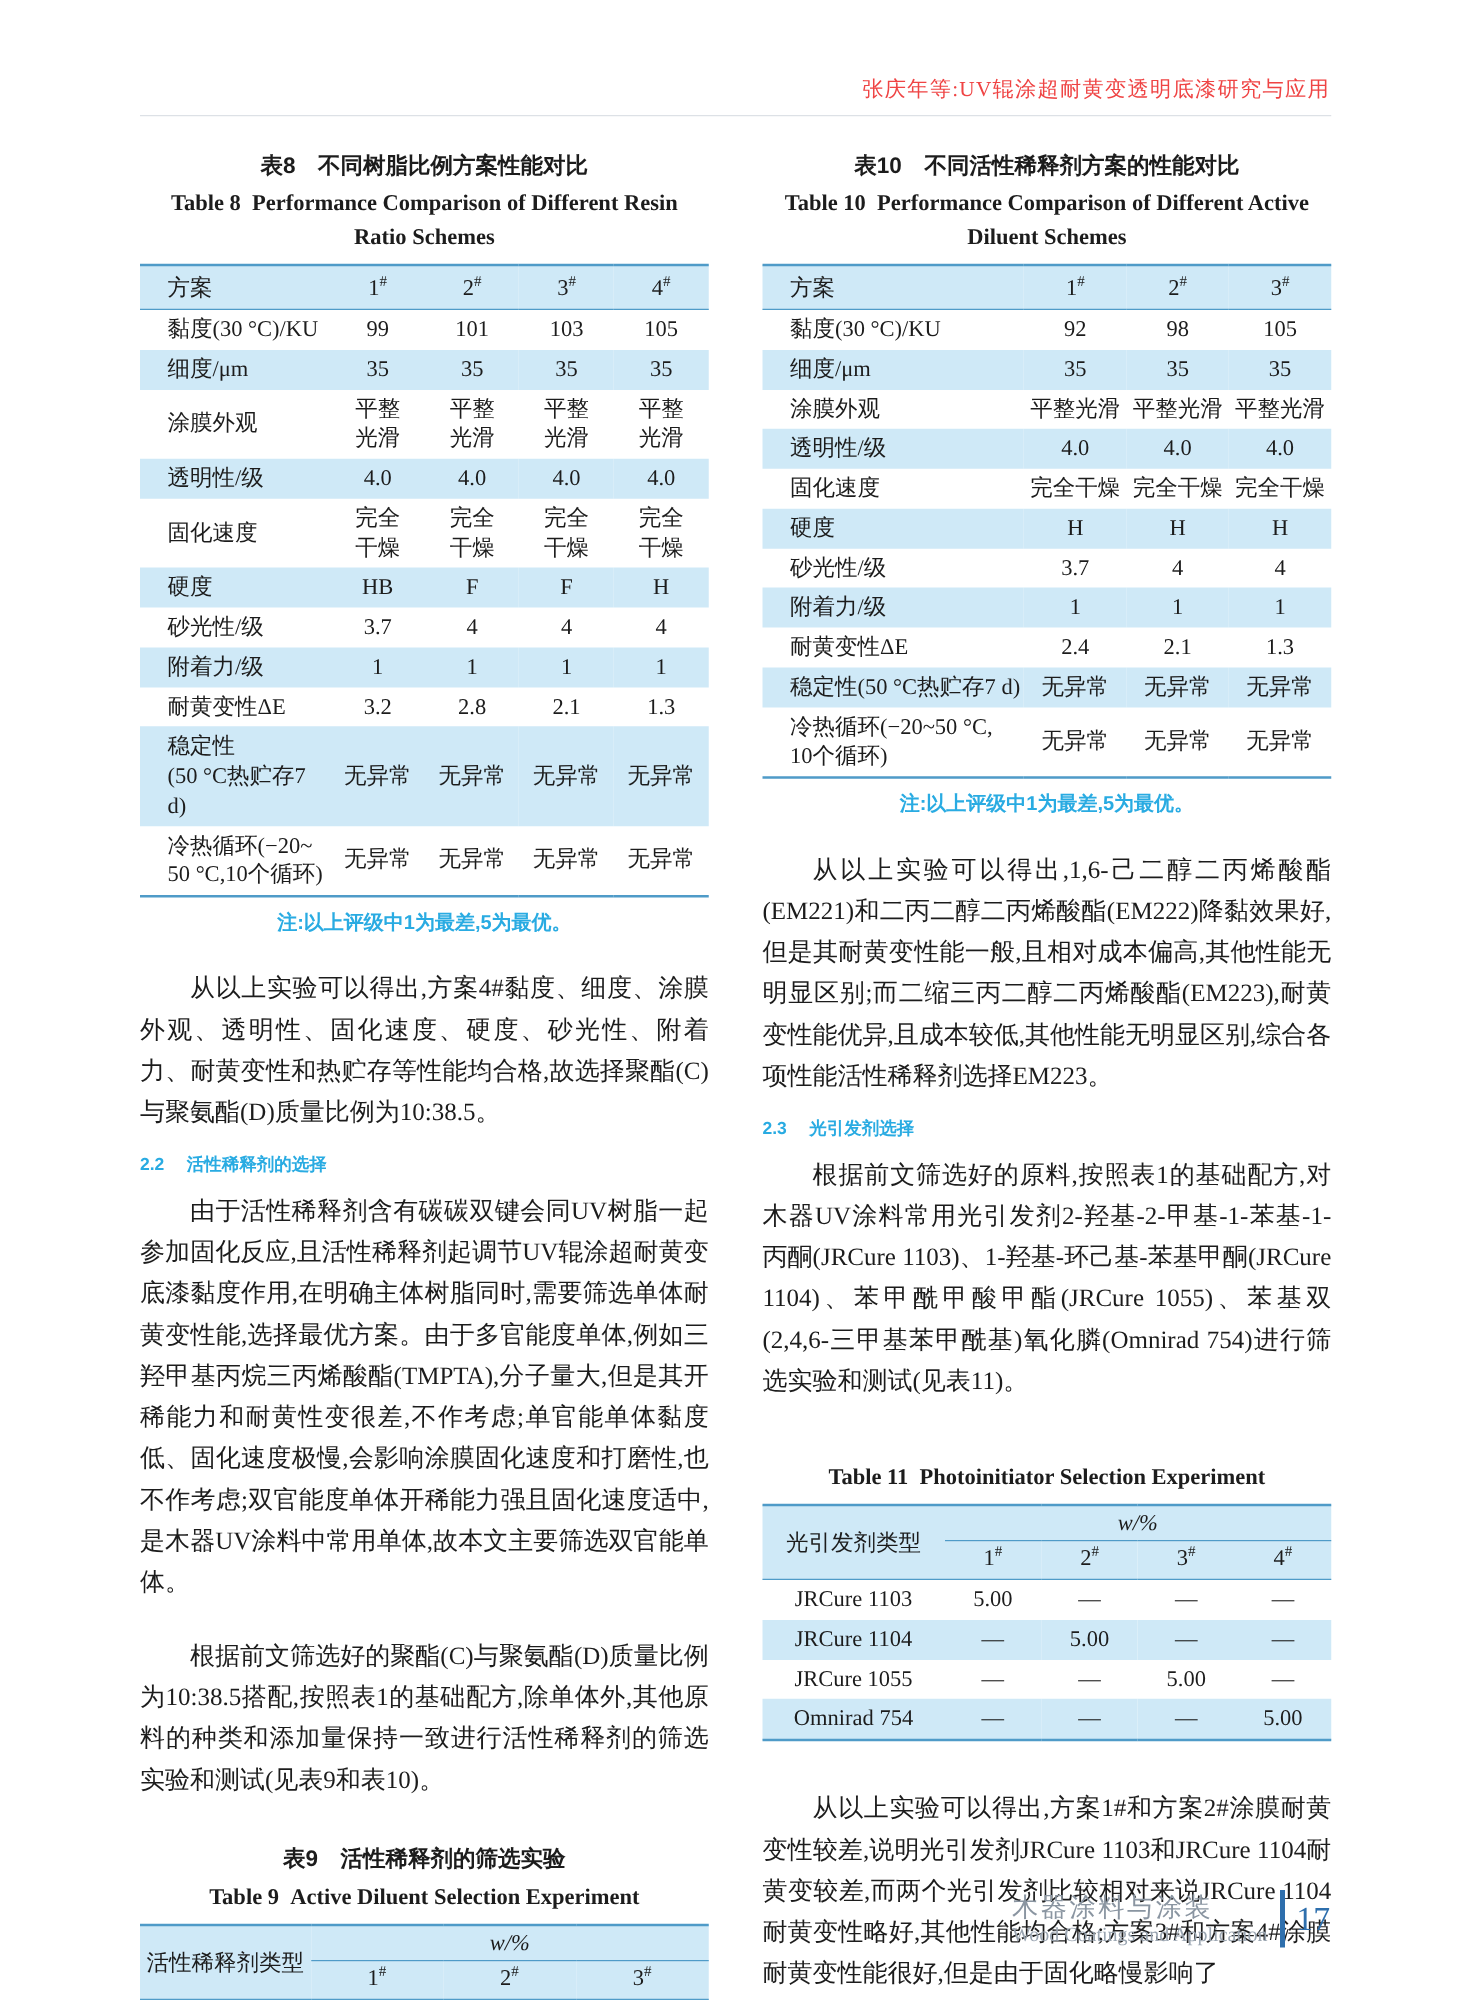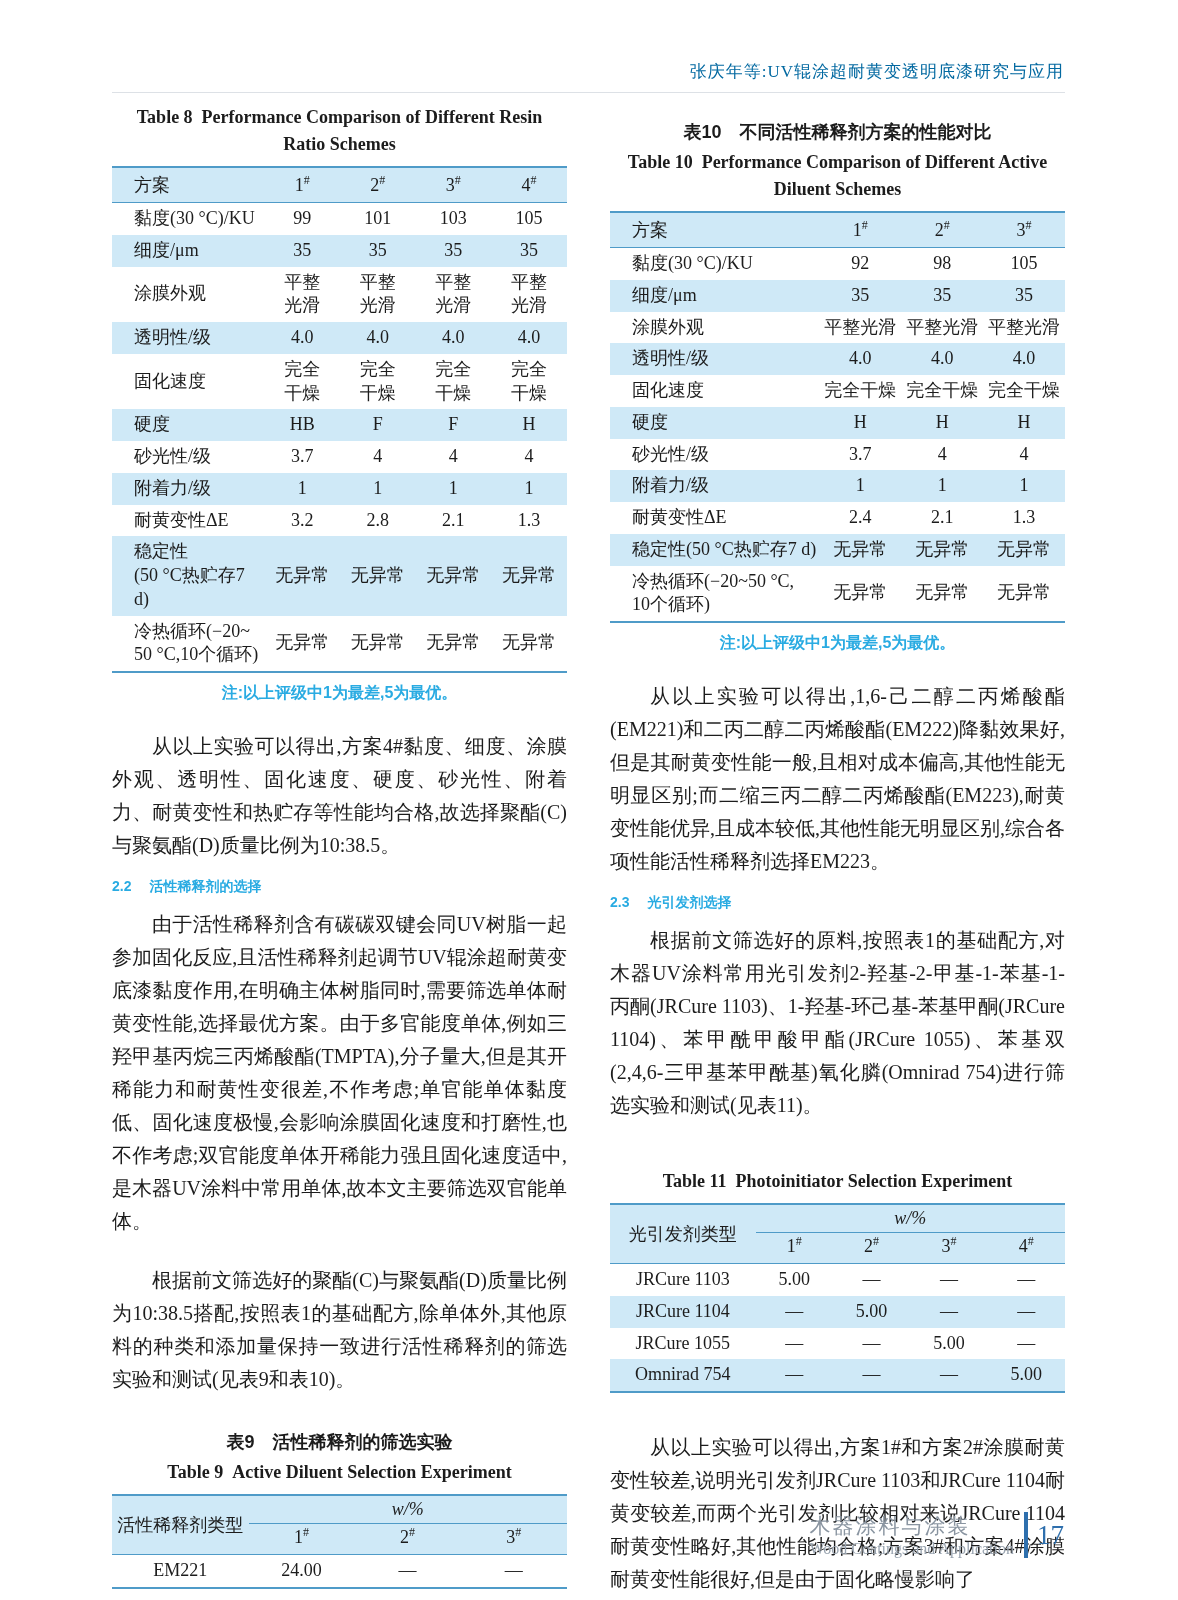--- a/index.html
+++ b/index.html
@@ -2,21 +2,21 @@
 <html lang="zh"><head>
 <meta charset="utf-8">
 <style>
   * { margin:0; padding:0; box-sizing:border-box; }
   html,body { background:#ffffff; }
   .page {
     position:relative; width:1178px; height:1600px; background:#ffffff;
     font-family:"Liberation Serif","DejaVu Serif",serif; color:#1c1c1c; overflow:hidden;
   }
   .running-head {
-    position:absolute; top:60px; right:114px; font-size:17px; color:#0369a1;
+    position:absolute; top:60px; right:114px; font-size:17px; color:#ef4444;
     letter-spacing:1px; font-family:"Liberation Serif","DejaVu Serif",serif;
   }
   .head-rule { position:absolute; top:92px; left:112px; width:953px; border-top:1px solid #dde1e6; }
 
   .col { position:absolute; top:104px; width:455px; }
   .col-left  { left:112px; }
   .col-right { left:610px; }
 
   .tbl-title-cn {
     text-align:center; font-weight:bold; font-size:18px; margin:16px 0 5px;
@@ -67,20 +67,21 @@
 <body>
 
 <div class="page">
 
   <div class="running-head">张庆年等:UV辊涂超耐黄变透明底漆研究与应用</div>
   <div class="head-rule"></div>
 
   <div class="col col-left">
 
     <div>
+      <div class="tbl-title-cn">表8　不同树脂比例方案性能对比</div>
       <div class="tbl-title-en">
         <div>Table 8&nbsp;&nbsp;Performance Comparison of Different Resin</div>
         <div>Ratio Schemes</div>
       </div>
       <table class="tbl-simple">
         <colgroup>
             <col style="width:33.5%">
             <col style="width:16.6%">
             <col style="width:16.6%">
             <col style="width:16.6%">

